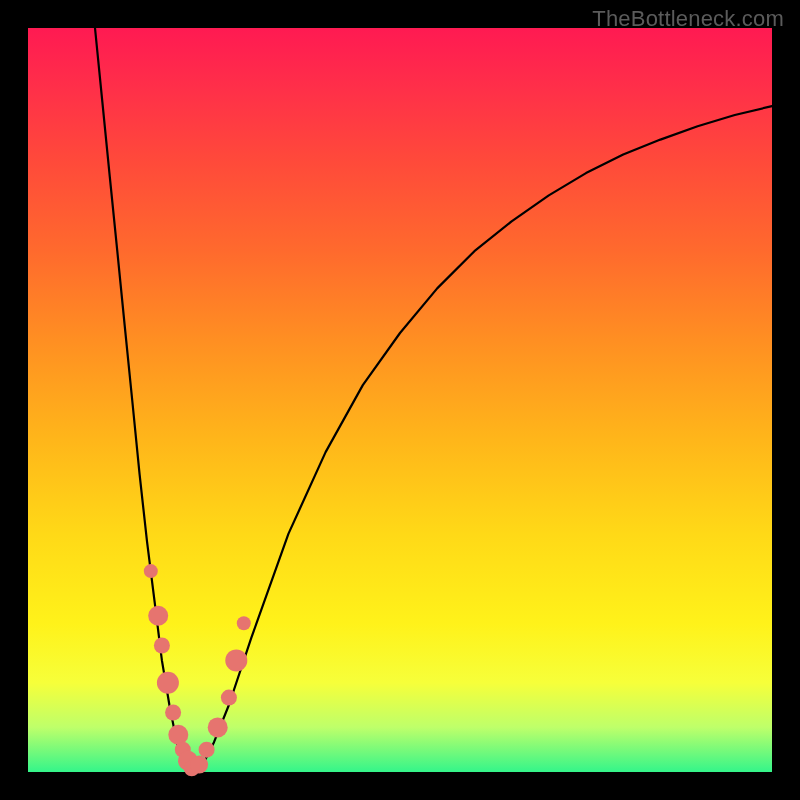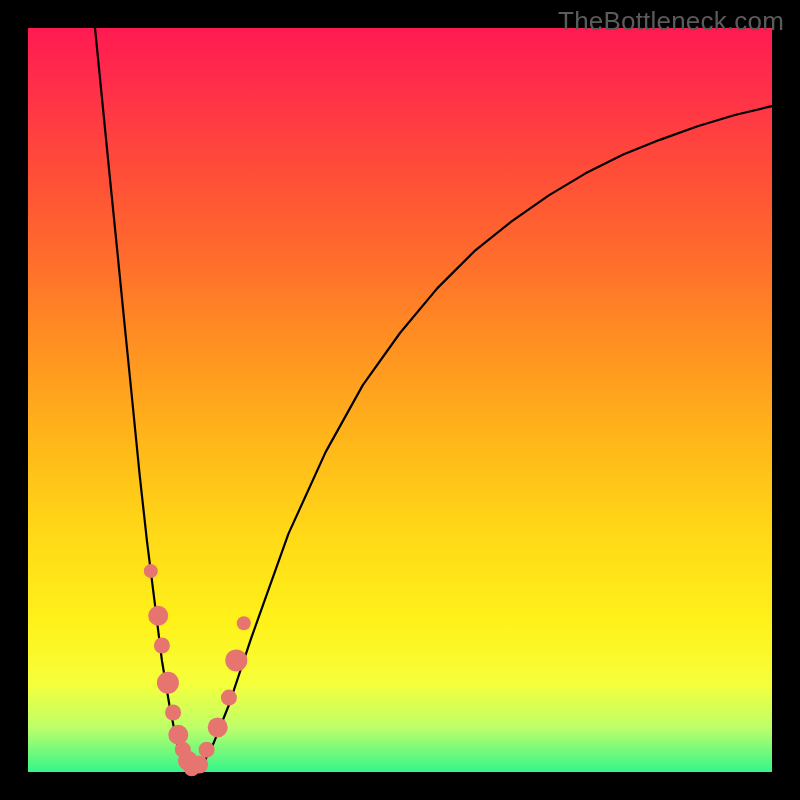--- a/index.html
+++ b/index.html
@@ -37,21 +37,21 @@
       #fff21a 80%,
       #f6ff3a 88%,
       #beff6a 94%,
       #34f58a 100%);
   }
   .watermark {
     position: absolute;
     top: 6px;
     right: 16px;
     color: #5b5b5b;
-    font-size: 26px;
+    font-size: 22px;
     font-weight: 400;
     letter-spacing: 0.2px;
     user-select: none;
   }
   svg.curve {
     position: absolute;
     left: 0;
     top: 0;
     width: 744px;
     height: 744px;

